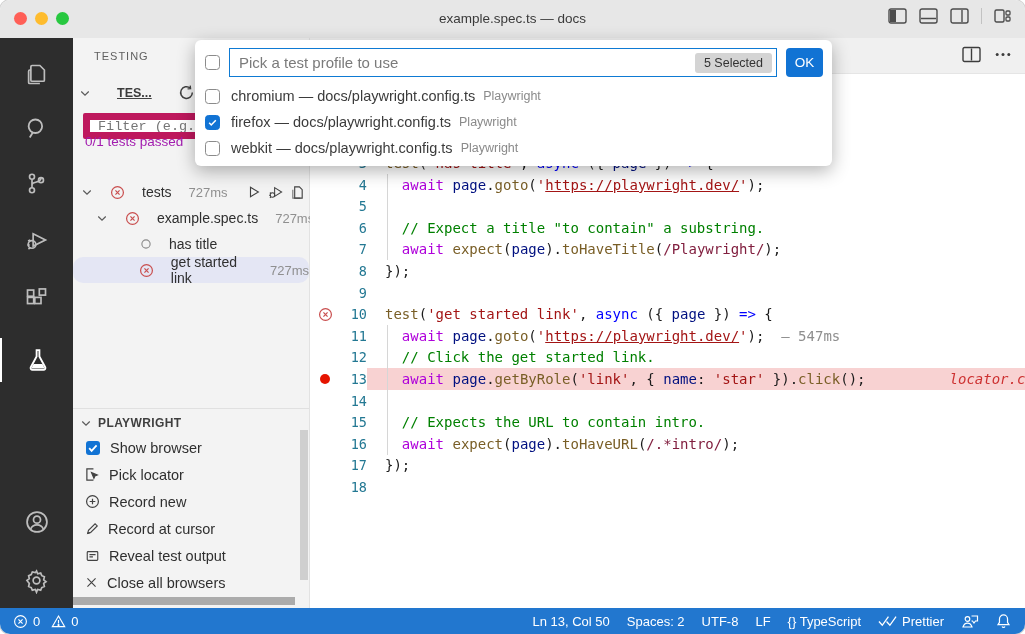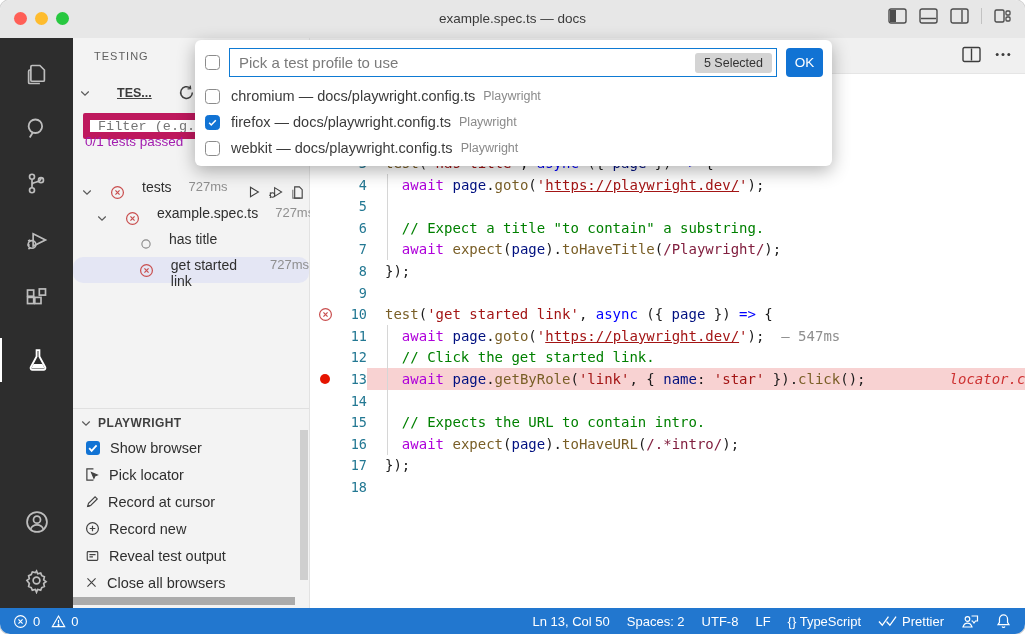--- a/index.html
+++ b/index.html
@@ -25,21 +25,21 @@
   
   .sidebar{position:relative;width:237px;background:#f3f3f3;flex:none;border-right:1px solid #e2e2e2;box-sizing:border-box;}
   .sb-title{position:absolute;left:21px;top:12px;font-size:11px;letter-spacing:1px;color:#5f5f5f;}
   .sec-row{position:absolute;left:6px;top:46px;display:flex;align-items:center;gap:26px;color:#424242;text-decoration:underline;}
   .sec-label{font-size:12.5px;font-weight:bold;color:#3b3b3b;}
   .filter{position:absolute;left:10px;top:75px;width:216px;height:26px;box-sizing:border-box;
           border:7px solid #be185d;background:#fff;border-radius:2px;font-size:13.5px;color:#8a8a8a;
           padding:0 8px;font-family:Liberation Mono, monospace;}
   .summary{position:absolute;left:12px;top:96px;font-size:13.5px;color:#a21caf;}
   .tree{position:absolute;left:0;top:141px;width:100%;}
-  .tree-row{height:26px;display:flex;gap:17px;font-size:14px;color:#2f2f2f;box-sizing:border-box;}
+  .tree-row{height:26px;display:flex;align-items:center;gap:17px;font-size:14px;color:#2f2f2f;box-sizing:border-box;}
   .tree-row.selected{background:#e4e6f4;border-radius:10px;}
   .t-time{color:#8f8f8f;font-size:13px;margin-left:0;}
   .t-actions{display:flex;align-items:center;gap:7px;margin-left:2px;color:#424242;}
   .err-ic{color:#c94f4f;}
   .pass-ic{color:#8a8a8a;}
   .chev{color:#5a5a5a;}
   .pw{position:absolute;left:0;top:370px;width:100%;border-top:1px solid #e0e0e0;}
   .pw-head{display:flex;align-items:center;gap:6px;padding:7px 0 4px 7px;color:#3f3f3f;}
   .pw-title{font-size:12px;font-weight:bold;letter-spacing:.4px;}
   .pw-item{height:27px;display:flex;align-items:center;gap:9px;padding-left:12px;font-size:14.5px;color:#2f2f2f;}
@@ -316,35 +316,35 @@
               <span class="ic ">
                 <svg width="15" height="15" viewBox="0 0 16 16" fill="none" stroke="currentColor" stroke-width="1.3">
                   <path d="M9 2H2v12h7"></path>
                   <path d="M7 6l6 2.5-2.5 1L9.5 12z" fill="currentColor"></path>
                 </svg>
               </span>
               <span>Pick locator</span>
             </div>
             <div class="pw-item">
               <span class="ic ">
+                <svg width="15" height="15" viewBox="0 0 16 16" fill="none" stroke="currentColor" stroke-width="1.3">
+                  <circle cx="8" cy="8" r="6.3"></circle>
+                  <path d="M8 5v6M5 8h6"></path>
+                </svg>
+              </span>
+              <span>Record new</span>
+            </div>
+            <div class="pw-item">
+              <span class="ic ">
                 <svg width="14" height="14" viewBox="0 0 16 16" fill="none" stroke="currentColor" stroke-width="1.3">
                   <path d="M3 13l1-3.5L11.5 2l2.5 2.5L6.5 12z"></path>
                   <path d="M3 13l3-1"></path>
                 </svg>
               </span>
               <span>Record at cursor</span>
-            </div>
-            <div class="pw-item">
-              <span class="ic ">
-                <svg width="15" height="15" viewBox="0 0 16 16" fill="none" stroke="currentColor" stroke-width="1.3">
-                  <circle cx="8" cy="8" r="6.3"></circle>
-                  <path d="M8 5v6M5 8h6"></path>
-                </svg>
-              </span>
-              <span>Record new</span>
             </div>
             <div class="pw-item">
               <span class="ic ">
                 <svg width="15" height="14" viewBox="0 0 16 16" fill="none" stroke="currentColor" stroke-width="1.3">
                   <rect x="2" y="3" width="12" height="10" rx="1"></rect>
                   <path d="M4.5 6.5h7M4.5 9h4"></path>
                 </svg>
               </span>
               <span>Reveal test output</span>
             </div>

